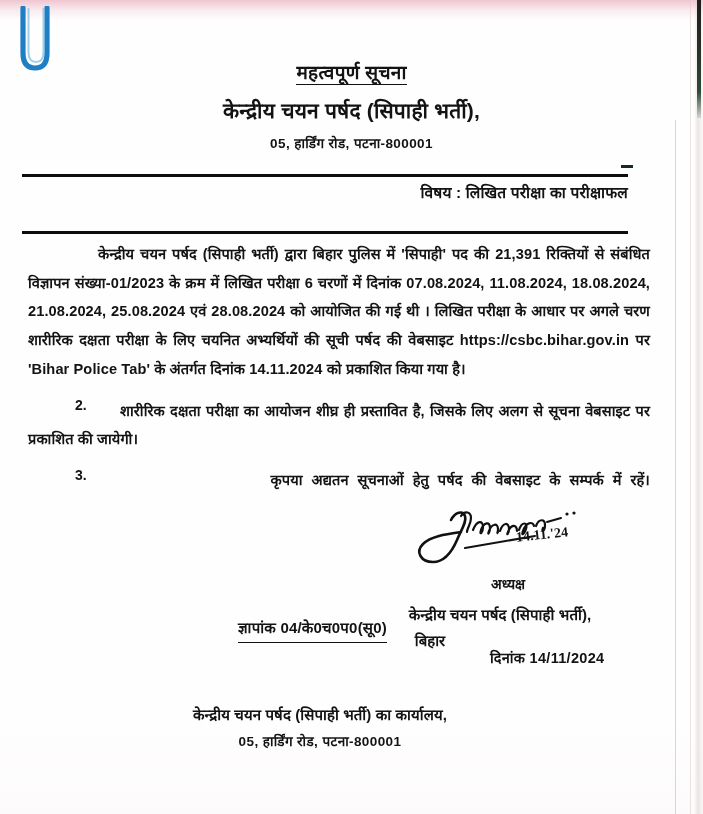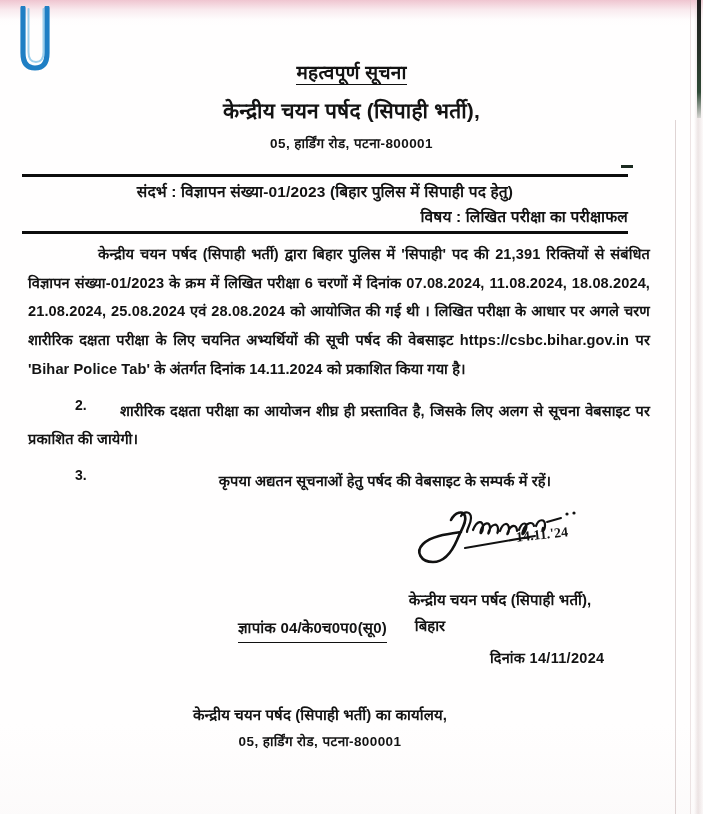--- a/index.html
+++ b/index.html
@@ -163,21 +163,21 @@
   .para {
     font-size: 14.6px;
     line-height: 1.97;
     text-align: justify;
     text-justify: inter-word;
     font-weight: 600;
     letter-spacing: .1px;
     margin: 0;
   }
   .para.p1 { text-indent: 70px; }
-  .para.p-last { text-align: center; }
+  .para.p-last { text-align: right; font-family: Liberation Mono, monospace; }
   .numbered {
     display: flex;
     align-items: flex-start;
     margin-top: 13px;
   }
   .numbered .num {
     flex: 0 0 auto;
     width: 78px;
     padding-left: 47px;
     box-sizing: border-box;
@@ -288,21 +288,20 @@
 
     <div class="hd-org">केन्द्रीय चयन पर्षद (सिपाही भर्ती),</div>
 
     <div class="hd-addr">05, हार्डिंग रोड, पटना-800001</div>
 
   </div>
 
   <div class="rule rule-top"></div>
 
   <div class="ref-block">
-    <div class="ref-line">संदर्भ : विज्ञापन संख्या-01/2023 (बिहार पुलिस में सिपाही पद हेतु)</div>
     <div class="ref-line subject">विषय : लिखित परीक्षा का परीक्षाफल</div>
   </div>
 
   <div class="rule rule-bottom"></div>
 
   <div class="body">
 
     <p class="para p1">केन्द्रीय चयन पर्षद (सिपाही भर्ती) द्वारा बिहार पुलिस में 'सिपाही' पद की 21,391 रिक्तियों से संबंधित विज्ञापन संख्या-01/2023 के क्रम में लिखित परीक्षा 6 चरणों में दिनांक 07.08.2024, 11.08.2024, 18.08.2024, 21.08.2024, 25.08.2024 एवं 28.08.2024 को आयोजित की गई थी । लिखित परीक्षा के आधार पर अगले चरण शारीरिक दक्षता परीक्षा के लिए चयनित अभ्यर्थियों की सूची पर्षद की वेबसाइट https://csbc.bihar.gov.in पर 'Bihar Police Tab' के अंतर्गत दिनांक 14.11.2024 को प्रकाशित किया गया है।</p>
 
     <div class="numbered">
@@ -331,20 +330,21 @@
         <path d="M105 31 C108 22 114 22 114 29 C114 34 111 36 113 32 C116 24 122 24 122 31" stroke-width="2.2"></path>
         <path d="M124 30 C127 21 133 22 131 29 C129 35 126 36 128 31 C131 22 138 21 139 26" stroke-width="2.2"></path>
         <path d="M141 26 C144 18 150 19 150 25 C150 31 146 33 148 28" stroke-width="2.2"></path>
         <path d="M152 22 L166 18" stroke-width="2"></path>
         <path d="M70 48 L140 36" stroke-width="2"></path>
         <circle cx="172" cy="14" r="1.6" fill="#111" stroke="none"></circle>
         <circle cx="179" cy="13" r="1.6" fill="#111" stroke="none"></circle>
       </g>
     </svg>
     <div class="sig-date">14.11.'24</div>
+    <div class="sig-post">अध्यक्ष</div>
     <div class="sig-org">केन्द्रीय चयन पर्षद (सिपाही भर्ती),</div>
     <div class="sig-state">बिहार</div>
   </div>
 
   <div class="memo-no">
     <span>ज्ञापांक 04/के0च0प0(सू0)</span>
   </div>
 
   <div class="memo-date">दिनांक 14/11/2024</div>
 

